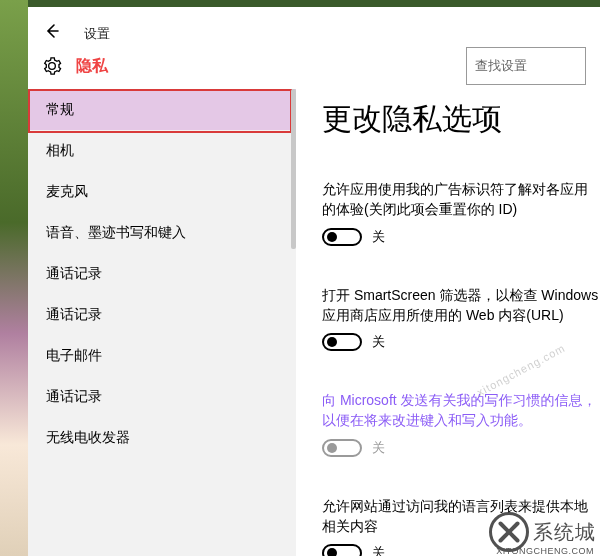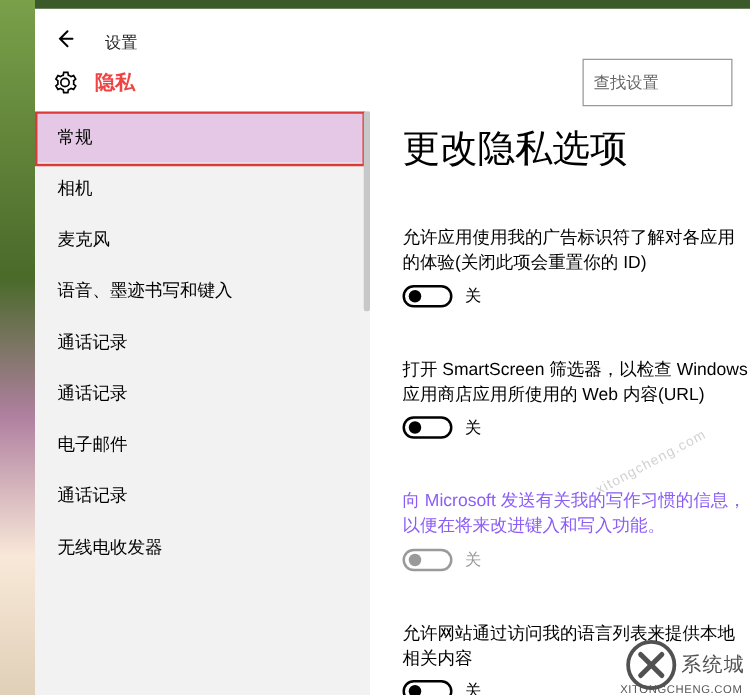--- a/index.html
+++ b/index.html
@@ -34,21 +34,21 @@
   .knob { width: 10px; height: 10px; background: #000; border-radius: 50%; position: absolute; left: 3px; top: 2px; }
   .toggle.disabled .knob { background: #9a9a9a; }
   .toggle-label { font-size: 13px; }
   .opt.disabled .toggle-label { color: #9a9a9a; }
   .link { color: #a030a0; font-size: 13px; margin-top: 12px; cursor: pointer; }
   .watermark { position: absolute; right: 4px; bottom: 4px; display: flex; align-items: center; gap: 4px; opacity: 0.85; pointer-events: none; }
   .wm-icon { width: 40px; height: 40px; border: 3px solid #333; border-radius: 50%; position: relative; background: #fff; }
   .wm-x1, .wm-x2 { position: absolute; left: 50%; top: 50%; width: 28px; height: 4px; background: #333; border-radius: 2px; }
   .wm-x1 { transform: translate(-50%,-50%) rotate(45deg); }
   .wm-x2 { transform: translate(-50%,-50%) rotate(-45deg); }
-  .wm-text { font-size: 16px; color: #333; font-weight: 500; letter-spacing: 1px; text-align: right; }
+  .wm-text { font-size: 20px; color: #333; font-weight: 500; letter-spacing: 1px; text-align: right; }
   .wm-sub { position: absolute; right: 6px; bottom: 0; font-size: 9px; color: #555; letter-spacing: 0.5px; }
   .diag-wm { position: absolute; right: 30px; bottom: 180px; font-size: 11px; color: rgba(120,120,120,0.35); transform: rotate(-28deg); letter-spacing: 1px; pointer-events:none;}
 </style>
 </head>
 <body>
 
 <div class="bgstrip"></div>
 
 <div class="window">
 

